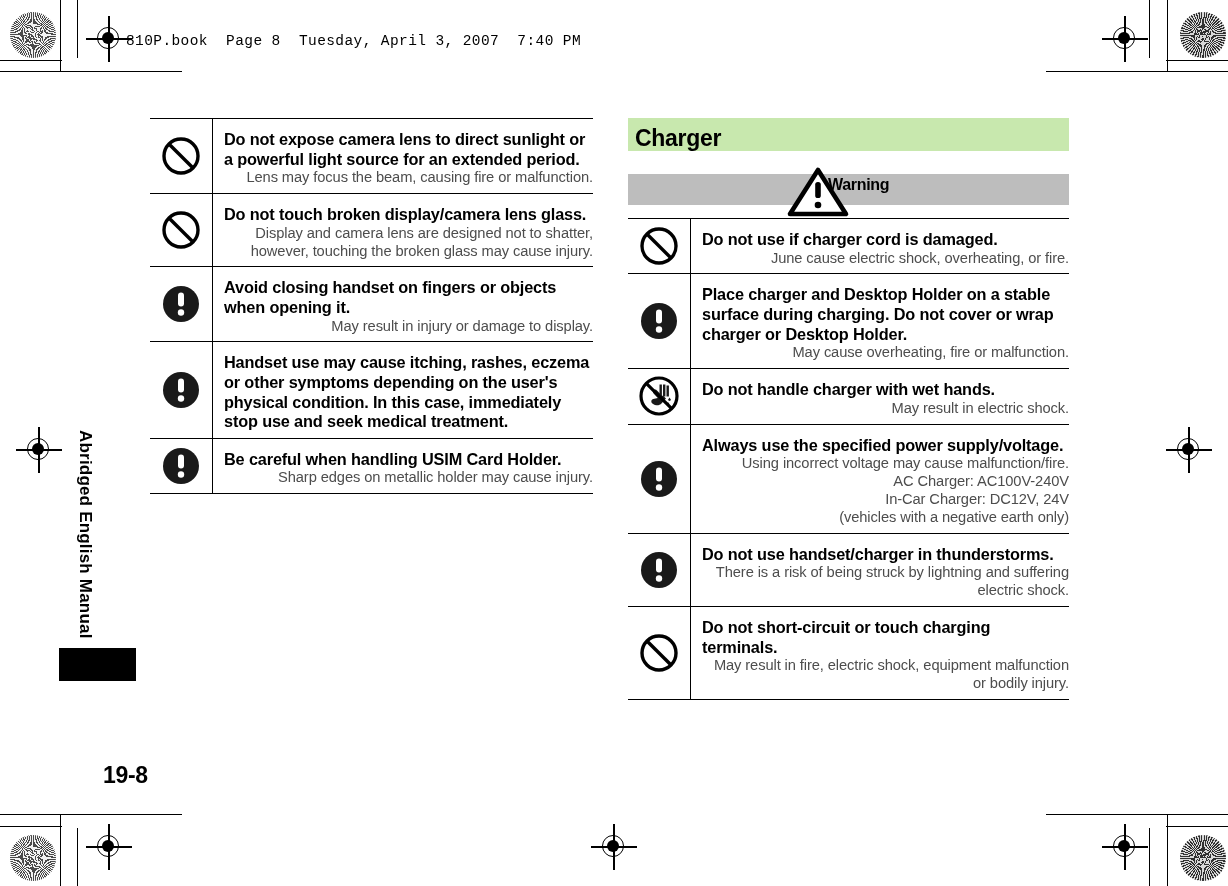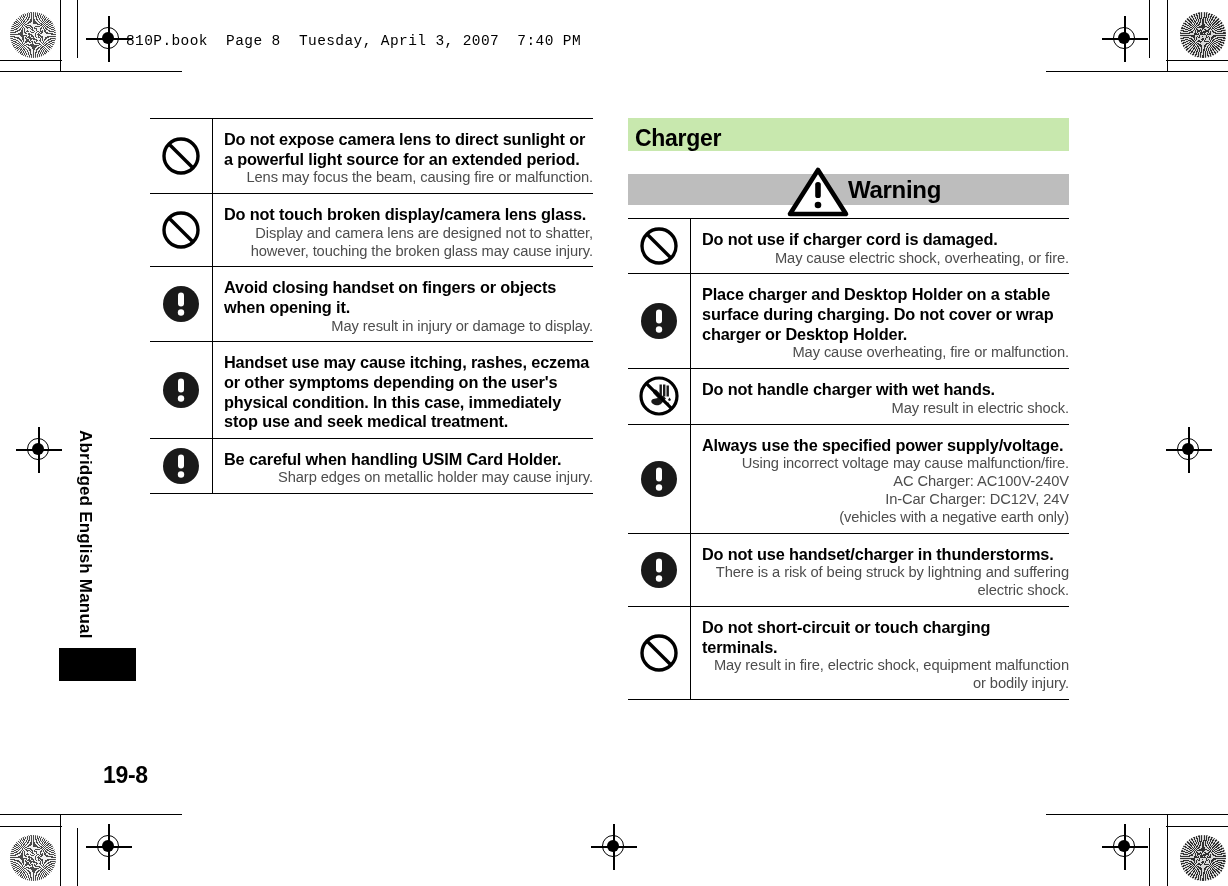--- a/index.html
+++ b/index.html
@@ -190,23 +190,23 @@
   .warning-bar {
     position: absolute;
     left: 628px;
     top: 174px;
     width: 441px;
     height: 31px;
     background: #bdbdbd;
   }
   .warning-bar .wlabel {
     position: absolute;
-    left: 220px;
+    left: 200px;
     top: 2px;
-    font-size: 24px;
+    font-size: 16px;
     font-weight: bold;
     color: #000;
     letter-spacing: -0.3px;
   }
   .warning-tri {
     position: absolute;
     left: 158px;
     top: -8px;
   }
 </style>
@@ -383,21 +383,21 @@
     <tbody>
       <tr>
         <td class="cell-icon">
           <svg class="ico" width="40" height="40" viewBox="0 0 40 40">
             <circle cx="20" cy="20" r="17" fill="none" stroke="#000" stroke-width="3.4"></circle>
             <line x1="8.2" y1="8.2" x2="31.8" y2="31.8" stroke="#000" stroke-width="3.4"></line>
           </svg>
         </td>
         <td class="cell-text">
           <div class="hd">Do not use if charger cord is damaged.</div>
-          <div class="ds">May cause electric shock, overheating, or fire.</div>
+          <div class="ds">June cause electric shock, overheating, or fire.</div>
         </td>
       </tr>
       <tr>
         <td class="cell-icon">
           <svg class="ico" width="40" height="40" viewBox="0 0 40 40">
             <circle cx="20" cy="20" r="18" fill="#1a1a1a"></circle>
             <rect x="17" y="8.5" width="6" height="14" rx="3" fill="#fff"></rect>
             <circle cx="20" cy="28.5" r="3.2" fill="#fff"></circle>
           </svg>
         </td>

